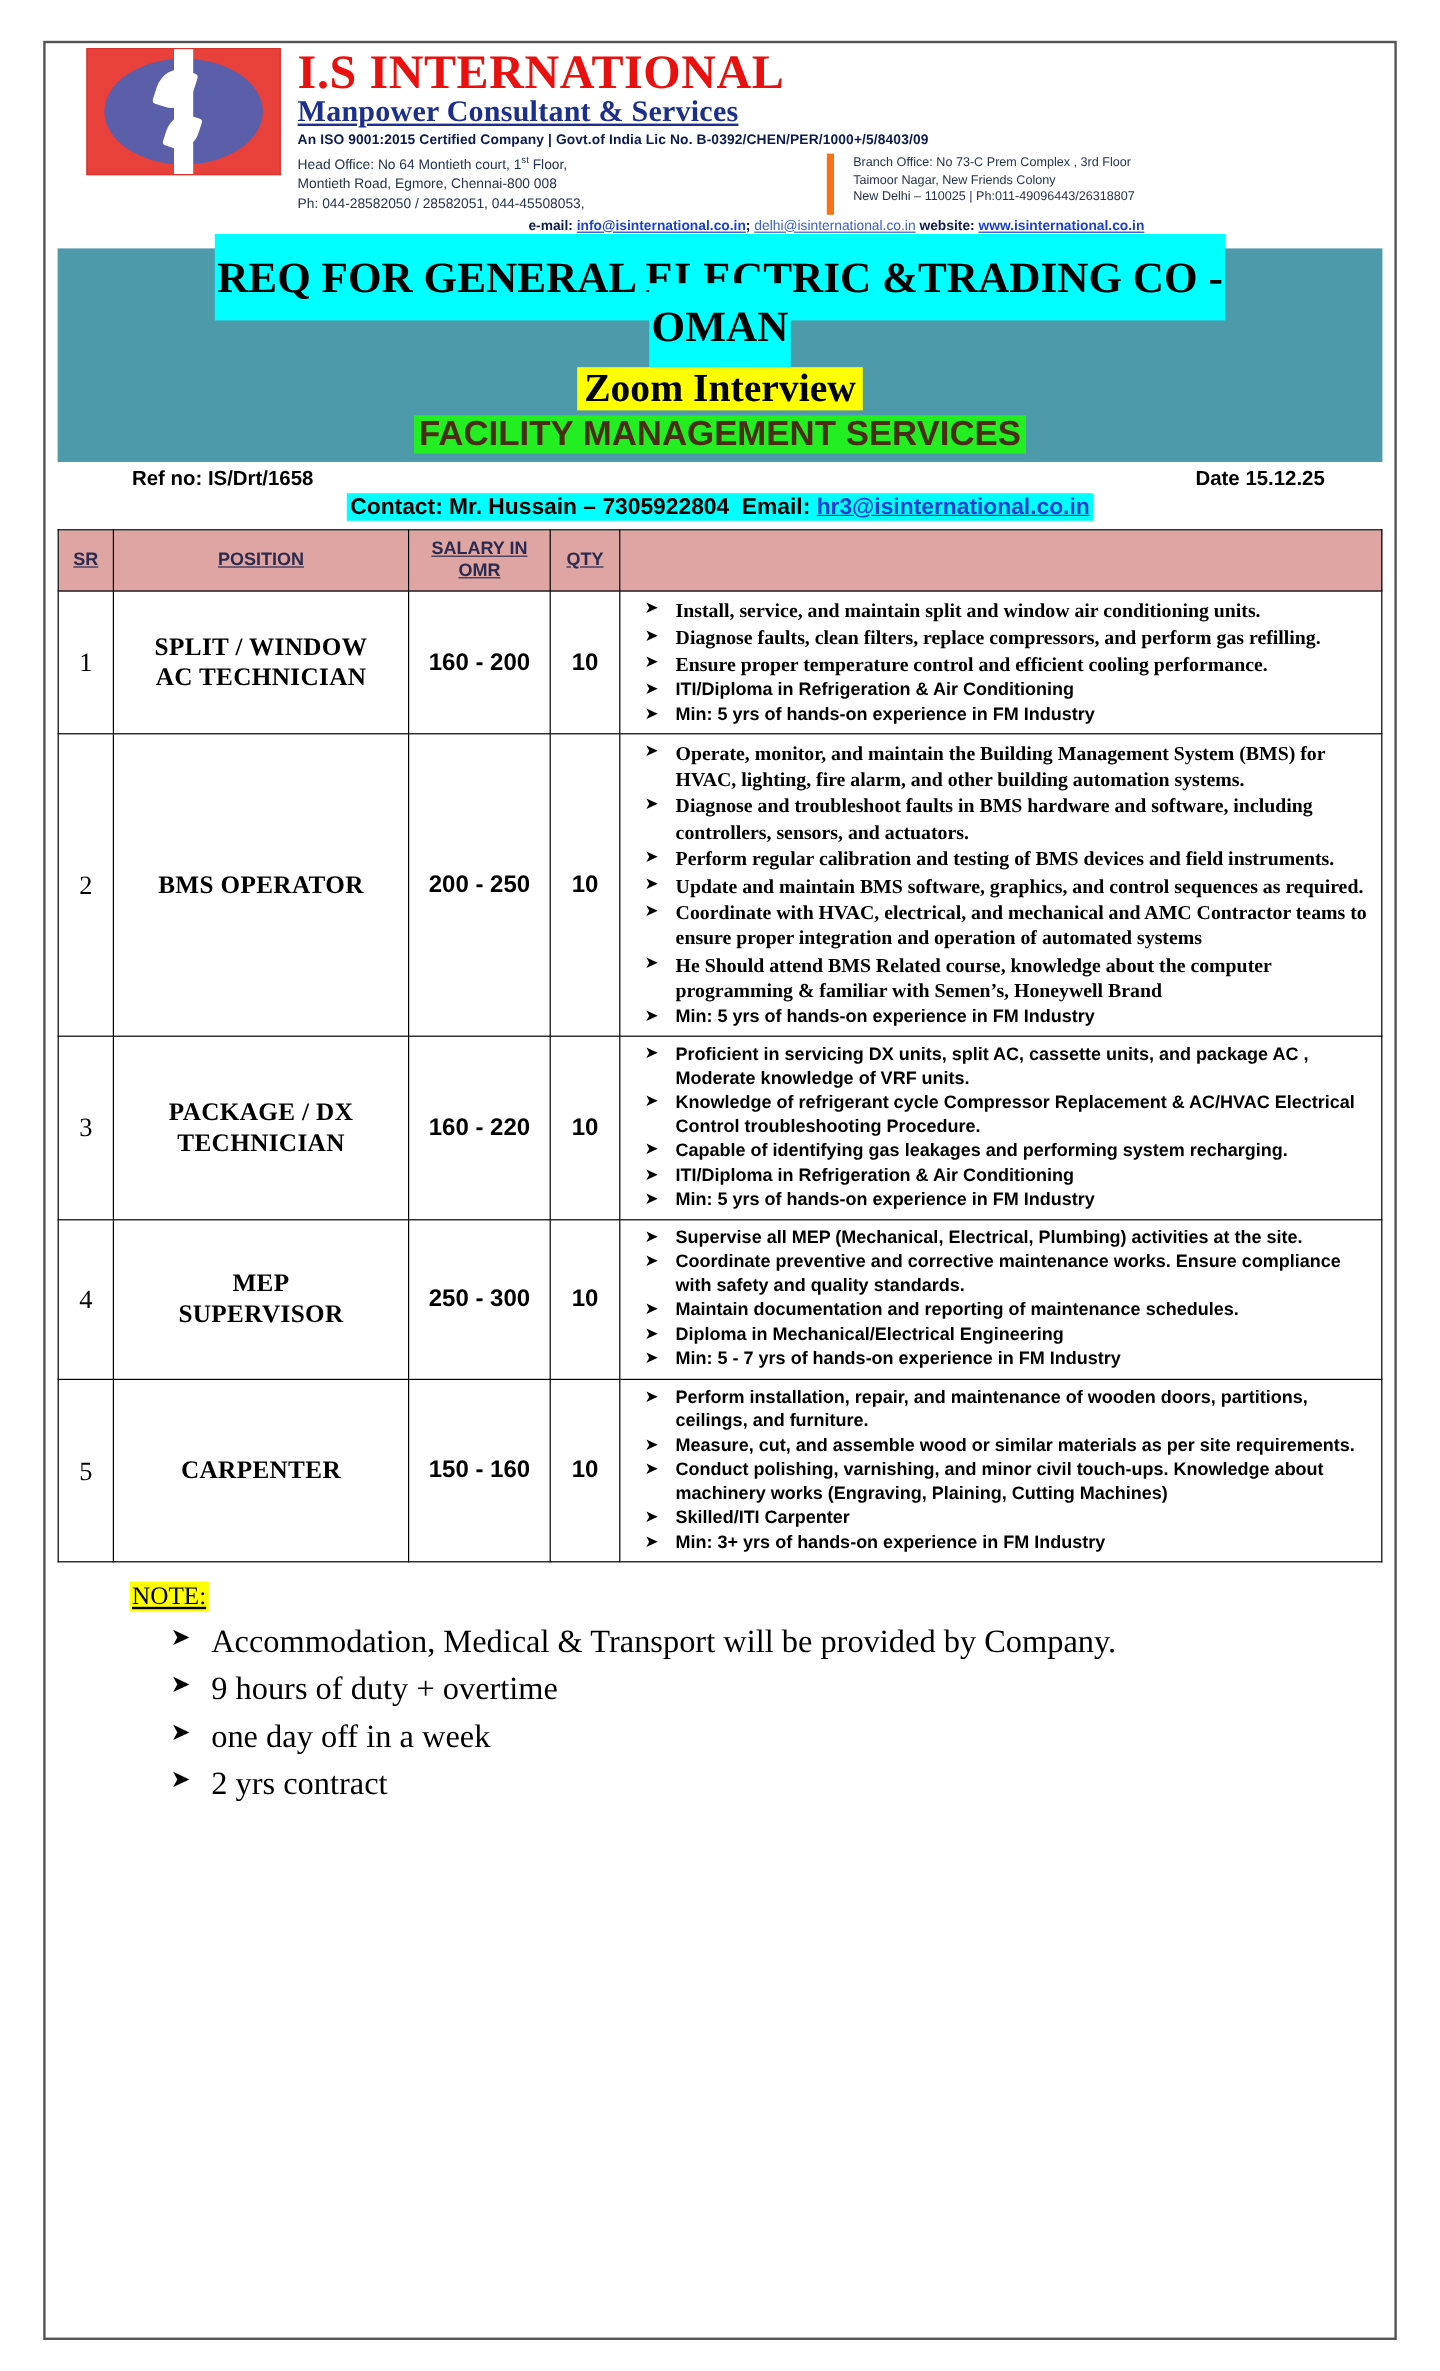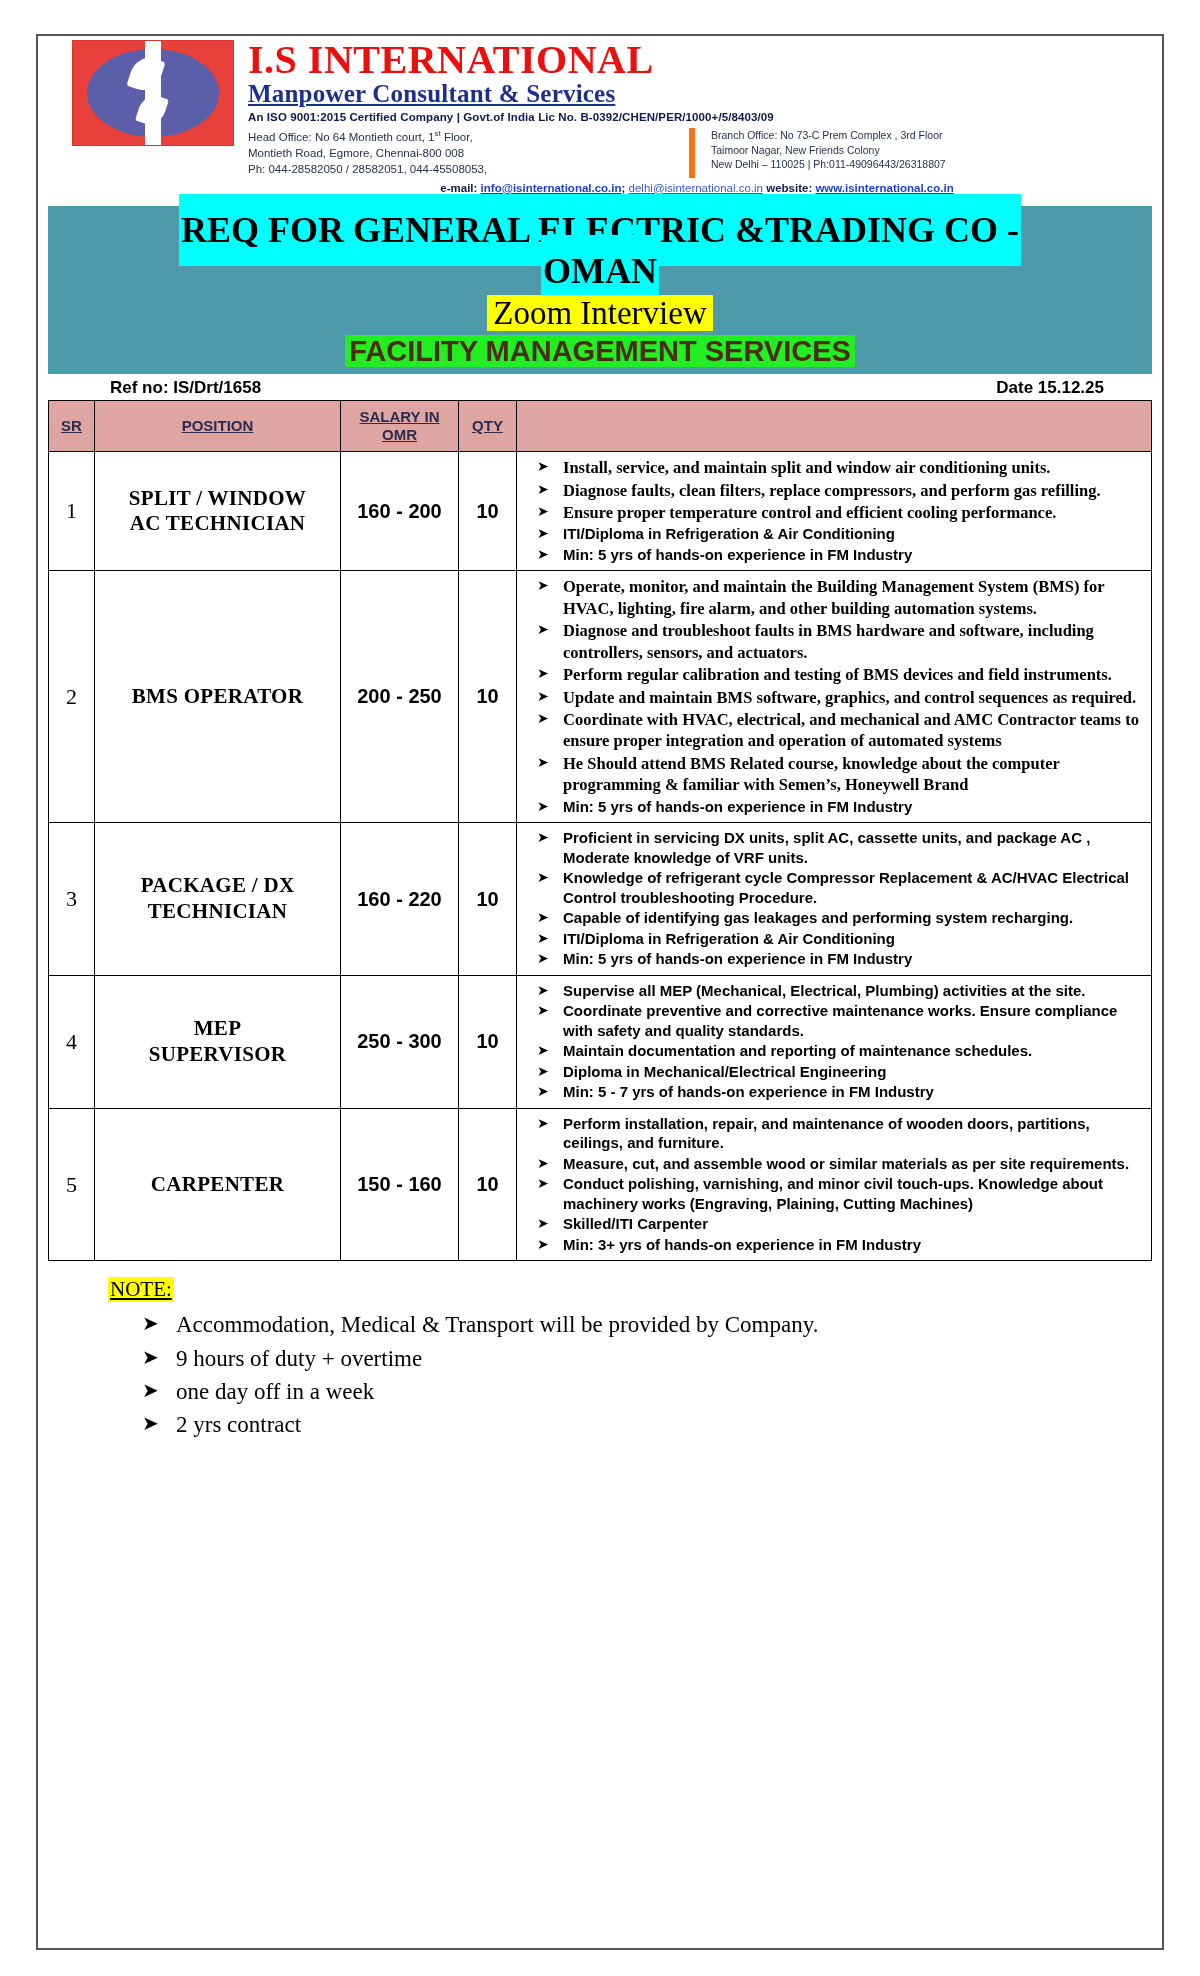--- a/index.html
+++ b/index.html
@@ -180,24 +180,24 @@
     font-size: 36px;
     line-height: 1.16;
     color: #000;
   }
   .banner-title .hl {
     background: #00ffff;
     padding: 16px 2px;
   }
   .banner-zoom {
     font-family: "Liberation Serif", serif;
-    font-weight: normal;
+    font-weight: bold;
     font-size: 33px;
     line-height: 1.18;
-    margin-top: 1px;
+    margin-top: 11px;
   }
   .banner-zoom .hl {
     background: #ffff00;
     padding: 0 6px;
   }
   .banner-service {
     font-family: "Liberation Sans", sans-serif;
     font-weight: bold;
     font-size: 29px;
     line-height: 1.14;
@@ -344,21 +344,21 @@
   }
   ul.note-list {
     list-style: none;
     margin: 6px 0 0 0;
     padding: 0 0 0 34px;
   }
   ul.note-list li {
     position: relative;
     padding-left: 34px;
     font-family: "Liberation Serif", serif;
-    font-size: 23px;
+    font-size: 27px;
     line-height: 1.45;
   }
   ul.note-list li:before {
     content: "\27A4";
     position: absolute;
     left: 0;
     top: 1px;
     font-size: 20px;
     font-family: "DejaVu Sans", sans-serif;
   }
@@ -411,20 +411,24 @@
     <div class="banner">
       <div class="banner-title"><span class="hl">REQ FOR GENERAL ELECTRIC &amp;TRADING CO -</span></div>
       <div class="banner-title"><span class="hl">OMAN</span></div>
       <div class="banner-zoom"><span class="hl">Zoom Interview</span></div>
       <div class="banner-service"><span class="hl">FACILITY MANAGEMENT SERVICES</span></div>
     </div>
 
     <div class="refrow">
       <div>Ref no: IS/Drt/1658</div>
       <div>Date 15.12.25</div>
+    </div>
+    <div class="contactrow">
+      <span class="hl"><span>Contact: Mr. Hussain – 7305922804</span>&nbsp;&nbsp;<span>Email:</span>
+      <span class="mail">hr3@isinternational.co.in</span></span>
     </div>
 
     <table class="jobs">
       <colgroup>
         <col class="col-sr">
           <col class="col-pos">
           <col class="col-sal">
           <col class="col-qty">
           <col>
       </colgroup>

